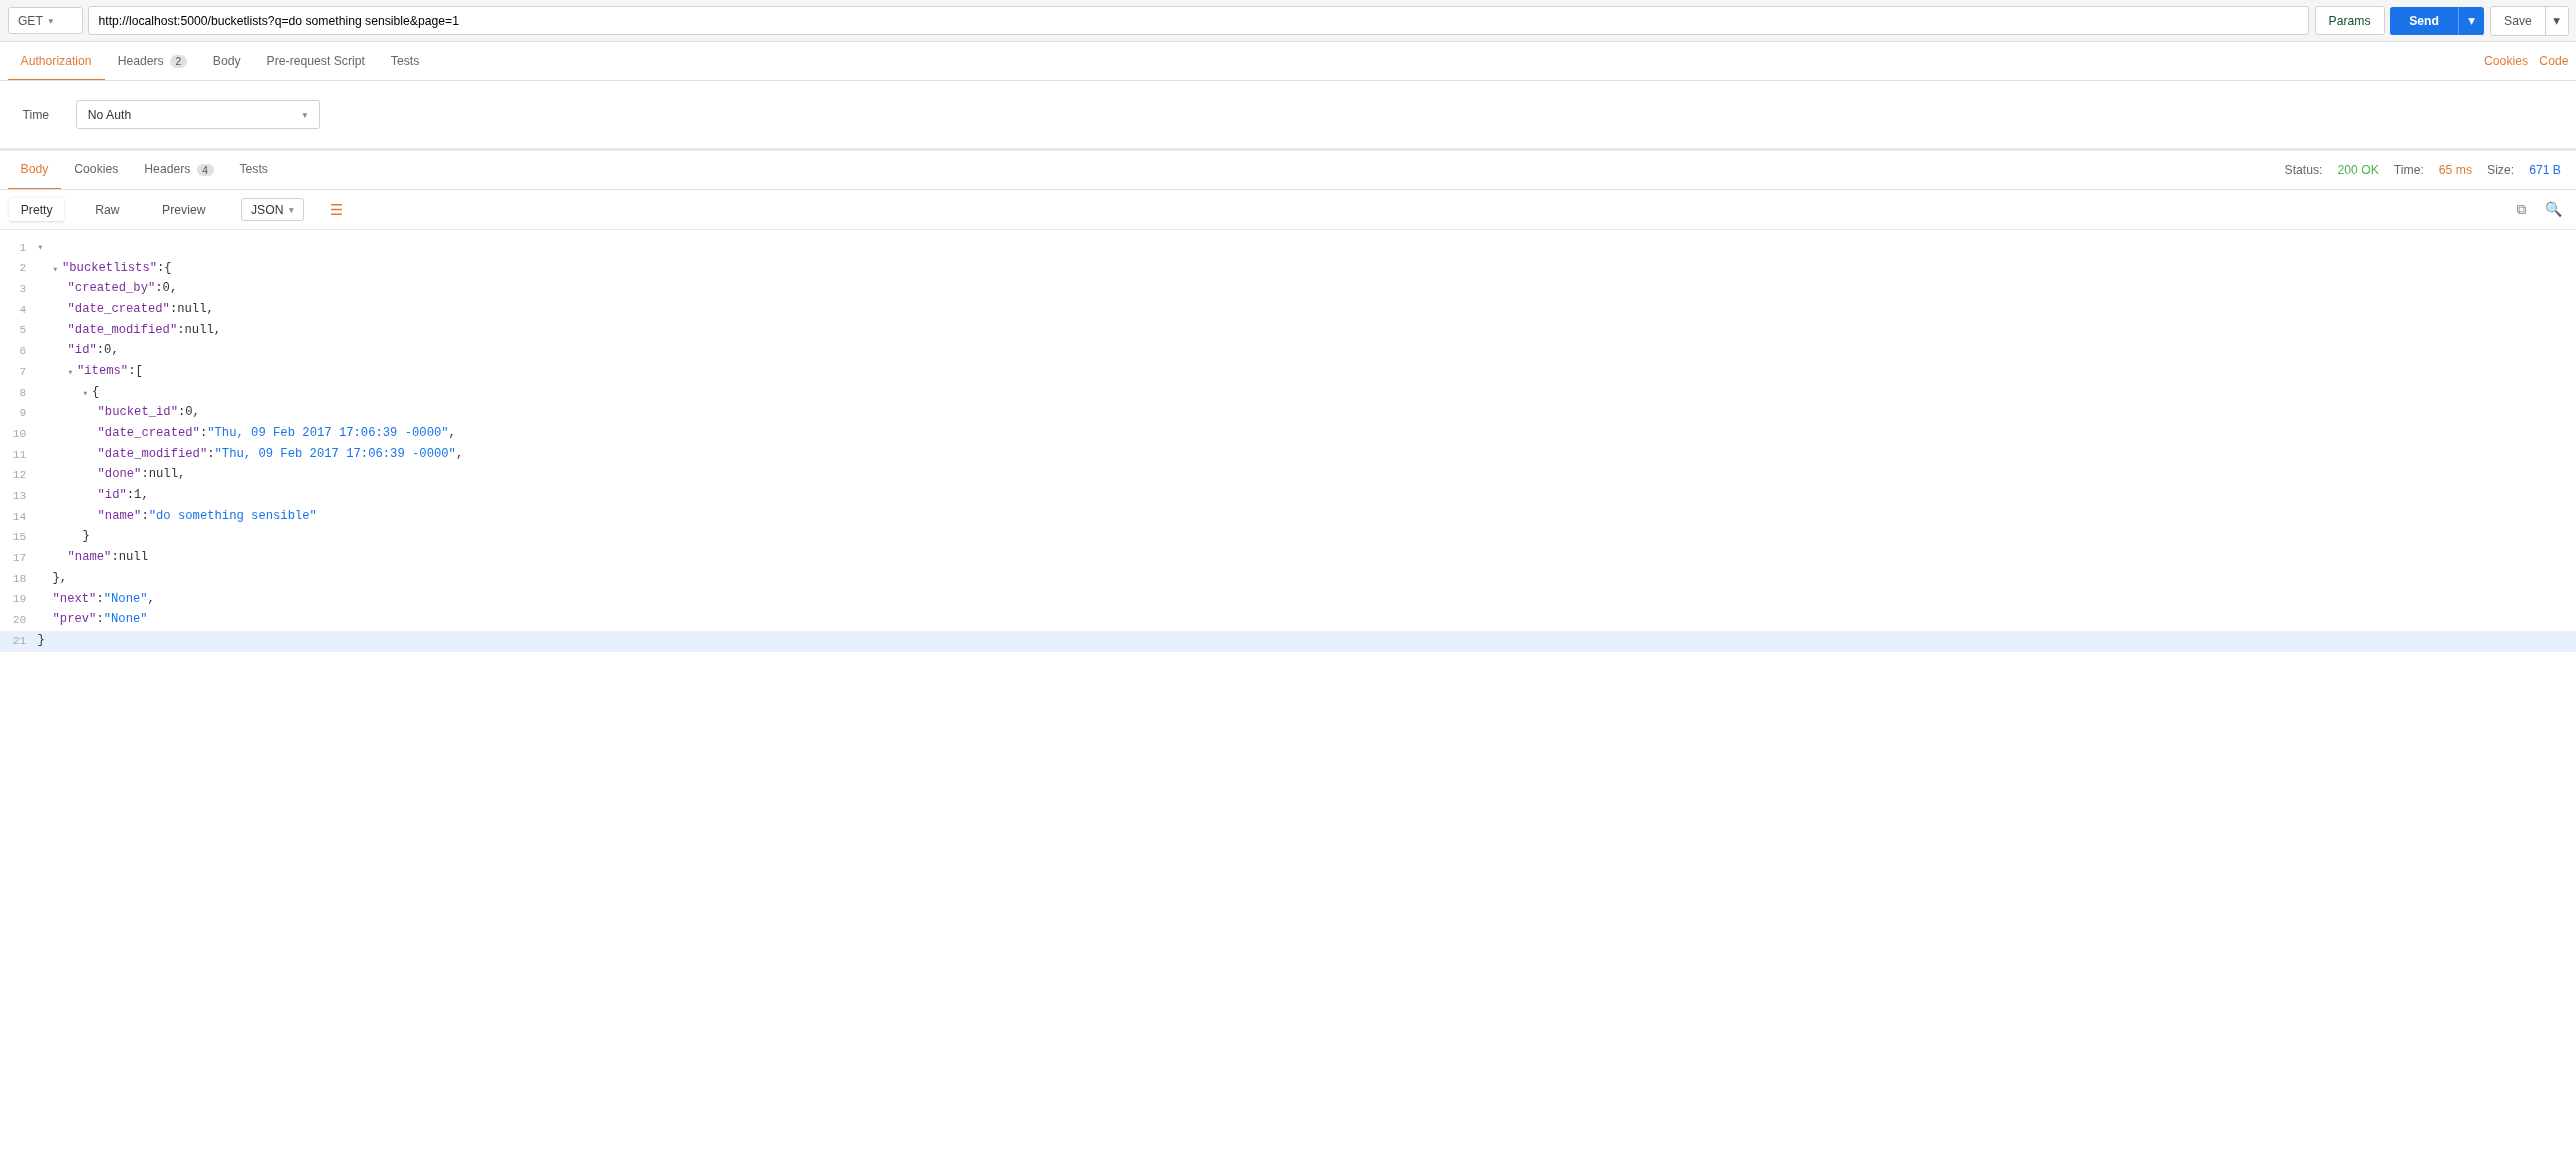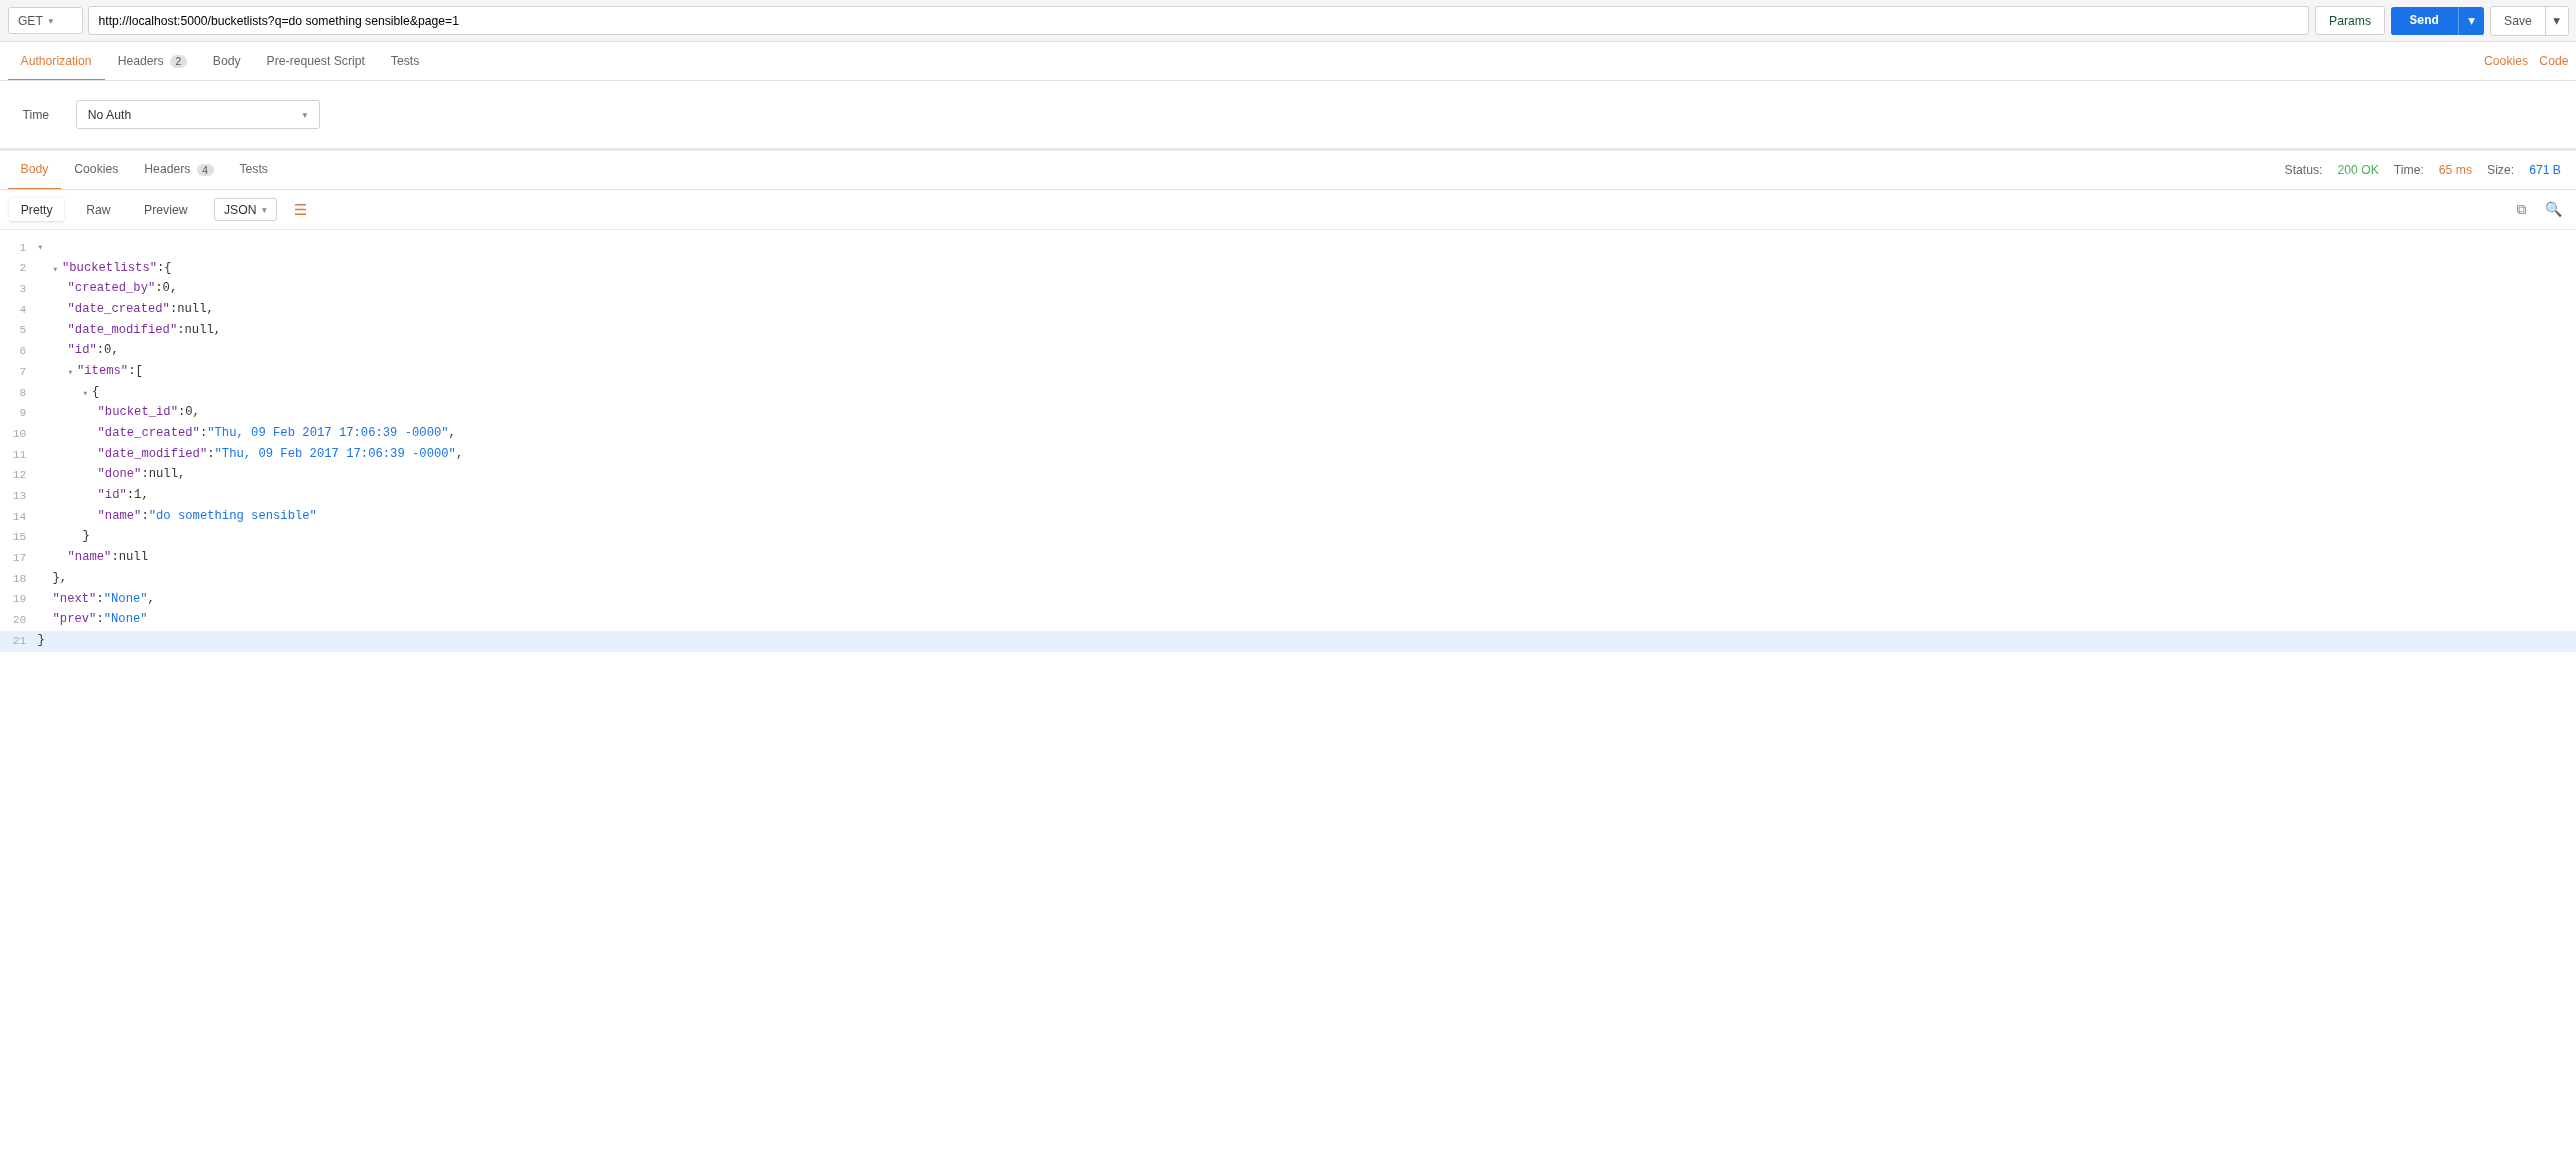--- a/index.html
+++ b/index.html
@@ -53,21 +53,20 @@
       overflow: hidden;
     }
     .send-btn {
       background: #1a73e8;
       color: #fff;
       border: none;
       padding: 6.6px 19px;
       font-size: 12.2px;
       font-weight: 600;
       cursor: pointer;
-      font-family: Liberation Mono, monospace;
     }
     .send-arrow {
       background: #1a73e8;
       border: none;
       border-left: 0.9px solid rgba(255,255,255,0.3);
       color: #fff;
       padding: 6.6px 9.4px;
       cursor: pointer;
     }
     .save-btn-group {
@@ -183,21 +182,21 @@
     }
     .status-ok { color: #4CAF50; font-weight: 500; }
     .time-val { color: #e07b39; font-weight: 500; }
     .size-val { color: #1a73e8; font-weight: 500; }
 
     
     .format-tabs-bar {
       display: flex;
       align-items: center;
       padding: 7.5px 9.4px;
-      gap: 11px;
+      gap: 20px;
       border-bottom: 0.9px solid #e8e8e8;
     }
     .fmt-tab {
       padding: 4.7px 11.3px;
       border-radius: 2.8px;
       cursor: pointer;
       font-size: 12.2px;
       color: #555;
       border: none;
       background: transparent;

